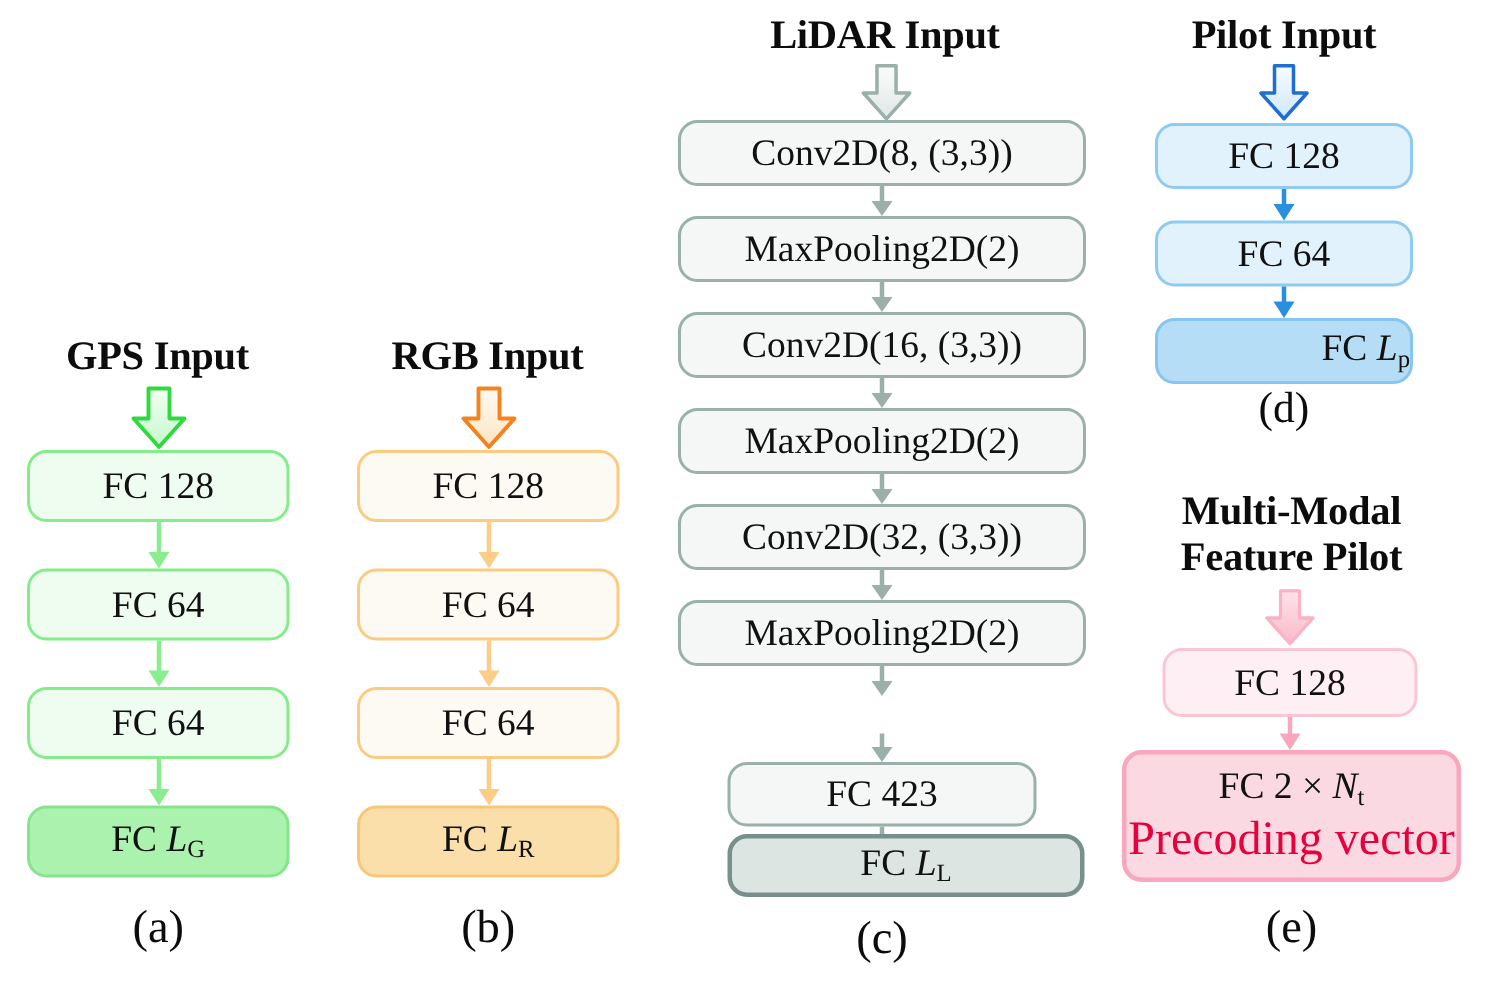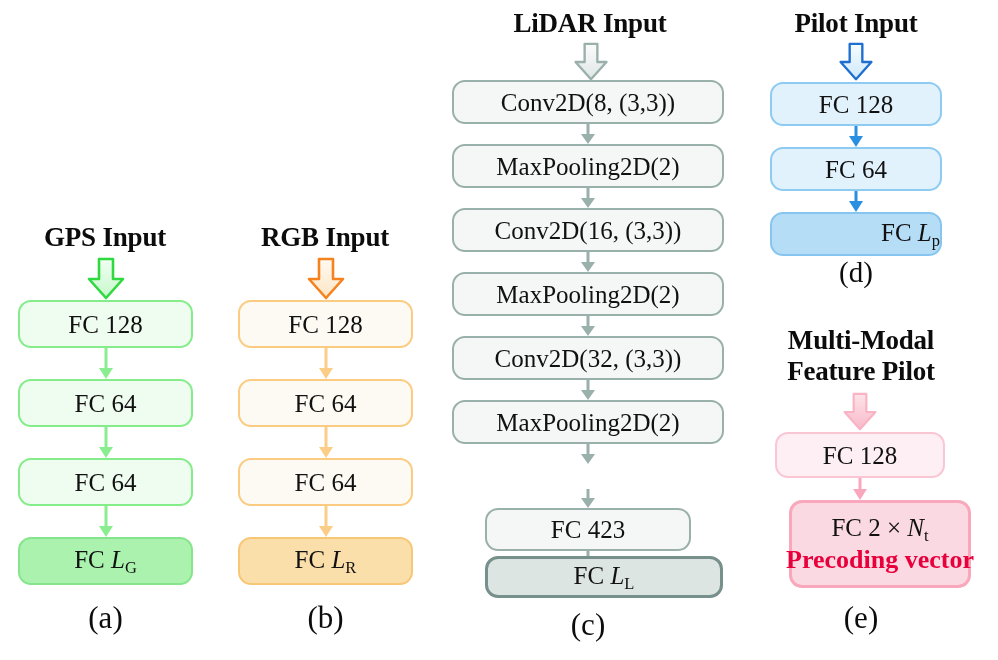--- a/index.html
+++ b/index.html
@@ -53,22 +53,22 @@
     line-height: 1.08;
     font-family: "Liberation Serif", "DejaVu Serif", serif;
     color: #111111;
     white-space: nowrap;
   }
   .box.stacked {
     flex-direction: column;
     line-height: 1.12;
   }
   .box .lbl2 {
-    font-weight: bold;
-    font-size: 26px;
+    font-weight: normal;
+    font-size: 32px;
   }
 
   
   .var { font-style: italic; }
   .sub {
     font-size: 0.66em;
     vertical-align: -0.28em;
     font-style: normal;
   }
 
@@ -332,20 +332,20 @@
   </svg>
 
   <div class="box p-light" style="left:775px; top:432px; width:170px; height:46px;">
     <span>FC 128</span>
   </div>
   <div class="conn" style="left:775px; top:478px; width:170px; height:22px;">
     <div class="stem" style="height:13px; background:#f9a7bd;"></div>
     <div class="head" style="border-top:11px solid #f9a7bd;"></div>
   </div>
 
-  <div class="box p-solid stacked" style="left:748px; top:500px; width:182px; height:88px;margin-left:41px;">
+  <div class="box p-solid stacked" style="left:748px; top:500px; width:226px; height:88px;">
     <span><span>FC 2 × </span><span class="var">N</span><span class="sub">t</span></span>
     <span class="lbl2" style="color:#e8003c;">Precoding vector</span>
   </div>
 
   <div class="panel-label" style="left:748px; top:600px; width:226px;">(e)</div>
 
 </div>
 
 </body></html>

